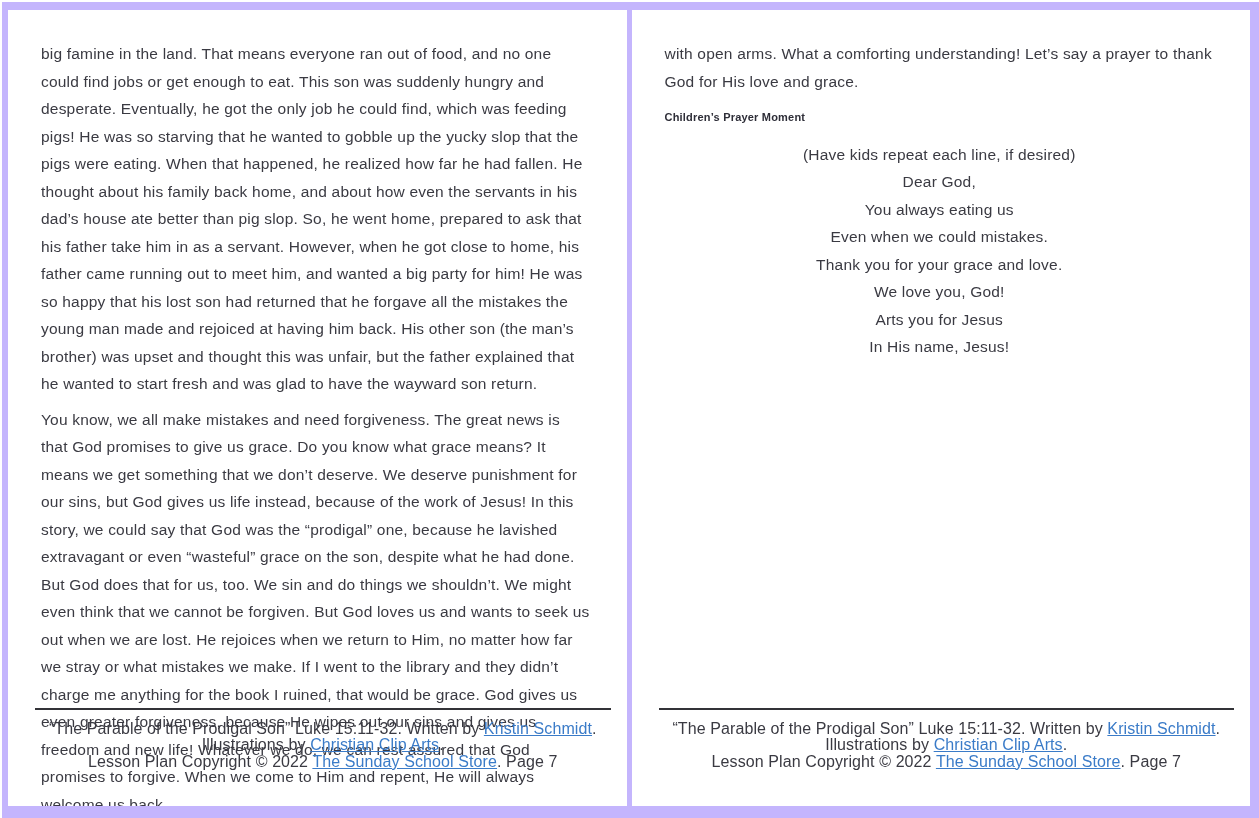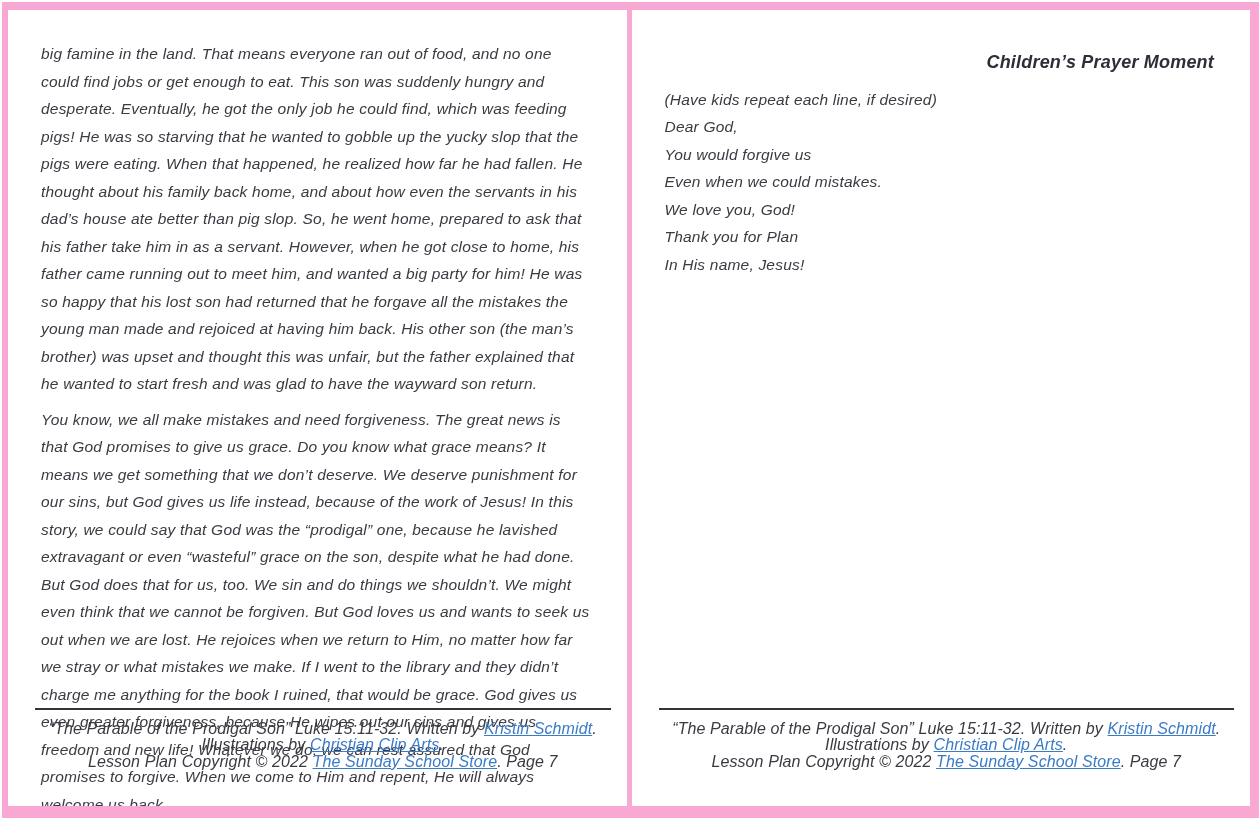--- a/index.html
+++ b/index.html
@@ -2,51 +2,50 @@
 <html><head>
 <meta charset="utf-8">
 <style>
   html,body{margin:0;padding:0;background:#ffffff;}
   body{
     width:1259px;height:818px;position:relative;overflow:hidden;
     font-family:"Liberation Sans",sans-serif;
   }
   .viewer{
     position:absolute;top:2px;left:2px;right:0;bottom:0;
-    background:#f9a8d4;
+    background:#c4b5fd;
     display:flex;gap:5px;
     padding:8px 9px 12px 6px;
     box-sizing:border-box;
-    font-style:italic;
   }
   .page{
     background:#ffffff;
     flex:1 1 0;
     position:relative;
     overflow:hidden;
   }
   .page-body{
     padding:30px 36px 0 33px;
     color:#3a3a42;
     font-size:15.5px;
     line-height:27.5px;
     letter-spacing:0.2px;
     text-align:left;
   }
   .page-body p{margin:0 0 8px 0;}
   .prayer-heading{
-    text-align:right;
+    text-align:left;
     font-weight:bold;
     color:#2e2e38;
-    font-size:18px;
+    font-size:11px;
     line-height:27.5px;
     margin:9px 0;
   }
   .prayer-line{
-    text-align:left;
+    text-align:center;
     line-height:27.5px;
   }
   .page-footer{
     position:absolute;
     left:27px;right:16px;bottom:36px;
     border-top:2px solid #333338;
     padding-top:11px;
     text-align:center;
     font-size:16px;
     line-height:16.5px;
@@ -70,27 +69,29 @@
       <p>You know, we all make mistakes and need forgiveness. The great news is that God promises to give us grace. Do you know what grace means? It means we get something that we don’t deserve. We deserve punishment for our sins, but God gives us life instead, because of the work of Jesus! In this story, we could say that God was the “prodigal” one, because he lavished extravagant or even “wasteful” grace on the son, despite what he had done. But God does that for us, too. We sin and do things we shouldn’t. We might even think that we cannot be forgiven. But God loves us and wants to seek us out when we are lost. He rejoices when we return to Him, no matter how far we stray or what mistakes we make. If I went to the library and they didn’t charge me anything for the book I ruined, that would be grace. God gives us even greater forgiveness, because He wipes out our sins and gives us freedom and new life! Whatever we do, we can rest assured that God promises to forgive. When we come to Him and repent, He will always welcome us back</p>
     </div>
     <div class="page-footer">
       <div><span>“The Parable of the Prodigal Son” Luke 15:11-32. Written by </span><a>Kristin Schmidt</a><span>. Illustrations by </span><a>Christian Clip Arts</a><span>.</span></div>
       <div><span>Lesson Plan Copyright © 2022 </span><a>The Sunday School Store</a><span>. Page 7</span></div>
     </div>
   </div>
 
   <div class="page">
     <div class="page-body">
+      <p>with open arms. What a comforting understanding! Let’s say a prayer to thank God for His love and grace.</p>
       <div class="prayer-heading">Children’s Prayer Moment</div>
       <div class="prayer-line">(Have kids repeat each line, if desired)</div>
       <div class="prayer-line">Dear God,</div>
-      <div class="prayer-line">You would forgive us</div>
+      <div class="prayer-line">You always eating us</div>
       <div class="prayer-line">Even when we could mistakes.</div>
+      <div class="prayer-line">Thank you for your grace and love.</div>
       <div class="prayer-line">We love you, God!</div>
-      <div class="prayer-line">Thank you for Plan</div>
+      <div class="prayer-line">Arts you for Jesus</div>
       <div class="prayer-line">In His name, Jesus!</div>
     </div>
     <div class="page-footer">
       <div><span>“The Parable of the Prodigal Son” Luke 15:11-32. Written by </span><a>Kristin Schmidt</a><span>. Illustrations by </span><a>Christian Clip Arts</a><span>.</span></div>
       <div><span>Lesson Plan Copyright © 2022 </span><a>The Sunday School Store</a><span>. Page 7</span></div>
     </div>
   </div>
 
 </div>
 

